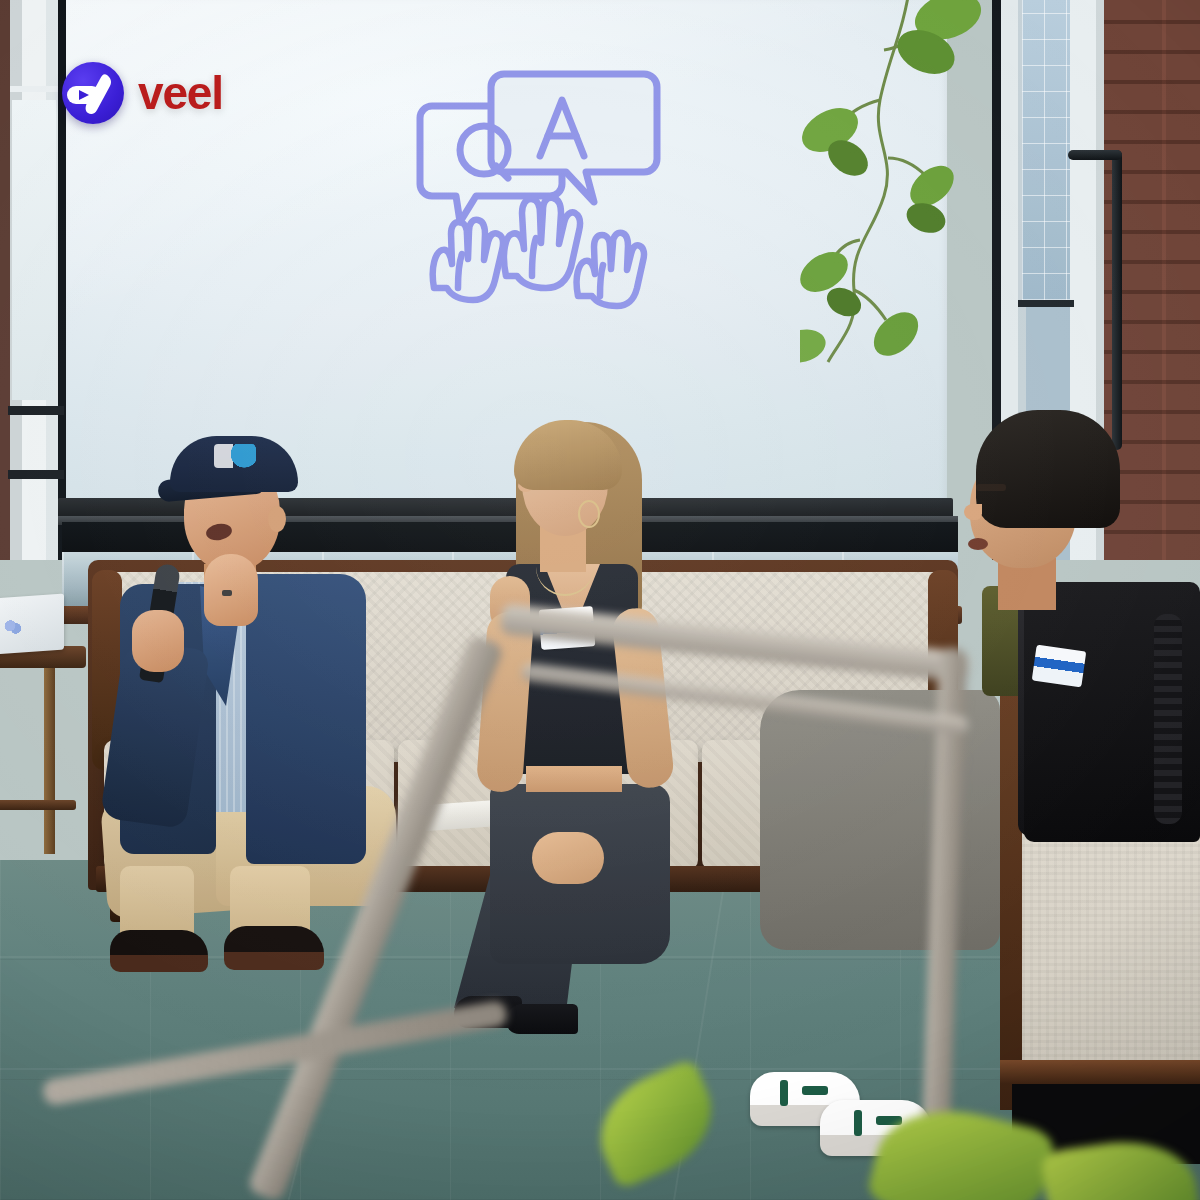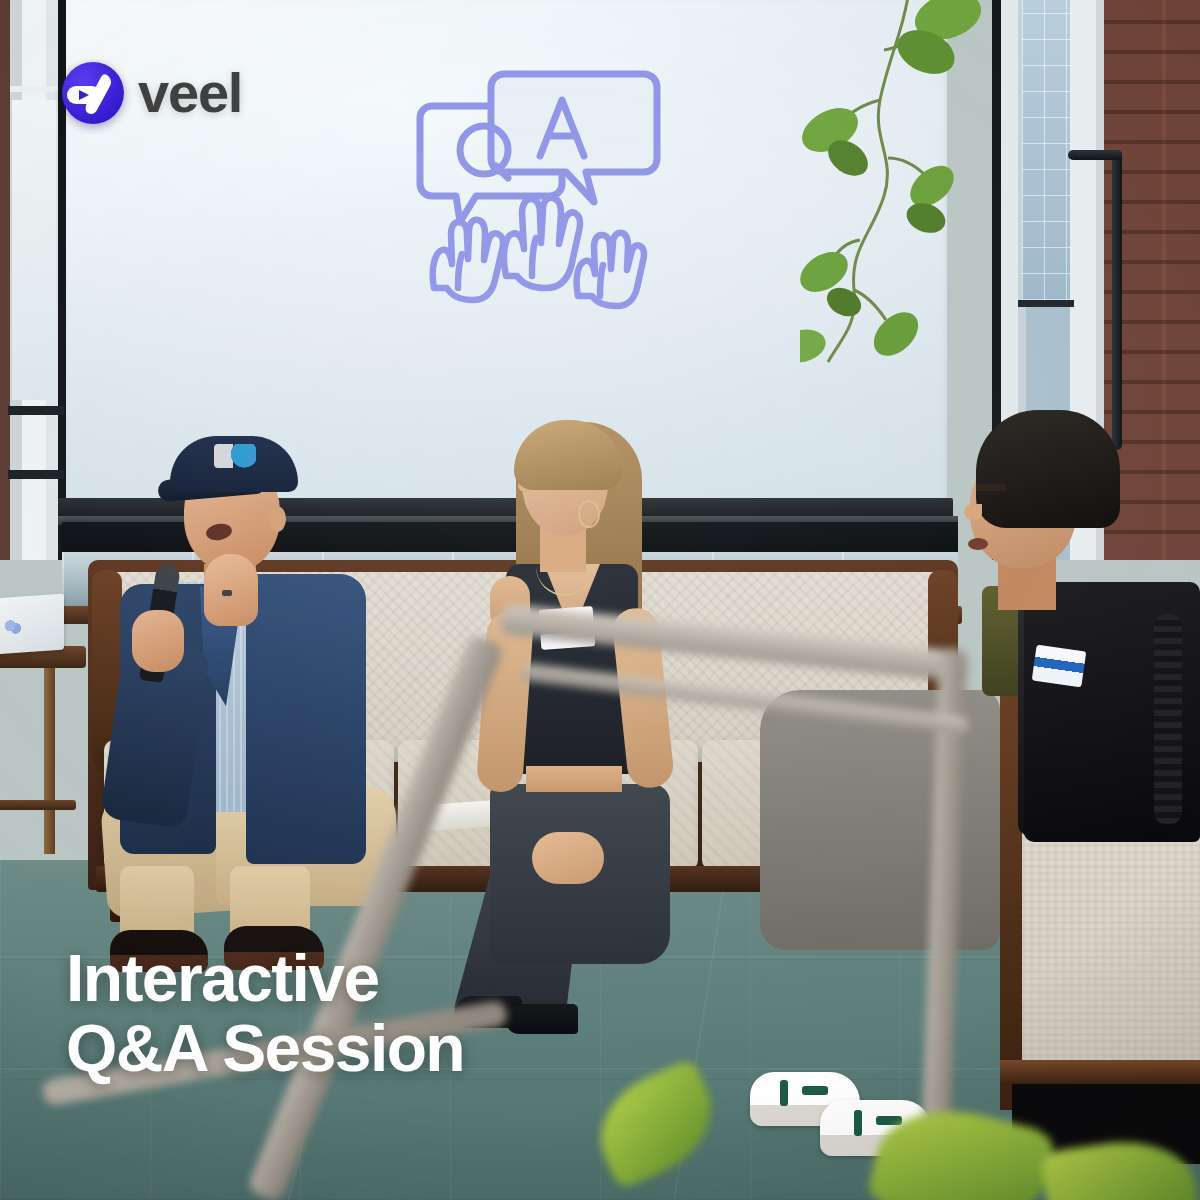--- a/index.html
+++ b/index.html
@@ -299,21 +299,21 @@
   .rail-top{position:absolute;background:linear-gradient(180deg,#cfc9bf,#9a938a);border-radius:10px;}
 
   
   .leaf-fg{position:absolute;background:linear-gradient(150deg,#b7d24a,#5f8f2c);}
 
   
   .brandbar{position:absolute;left:62px;top:62px;display:flex;align-items:center;gap:14px;}
   .logo-mark{position:relative;width:62px;height:62px;border-radius:50%;
     background:radial-gradient(circle at 34% 30%, #5a3df0, #3b1fd6 60%, #2d14b8 100%);
     box-shadow:0 3px 10px rgba(20,10,90,.35);}
-  .wordmark{color:#404040;font-size:56px;font-weight:700;letter-spacing:-1.2px;line-height:1;
+  .wordmark{color:#b91c1c;font-size:46px;font-weight:700;letter-spacing:-1.2px;line-height:1;
     text-shadow:0 2px 8px rgba(0,0,0,.18);}
 
   .headline{position:absolute;left:66px;top:944px;color:#ffffff;
     font-size:66px;font-weight:700;line-height:1.06;letter-spacing:-1.6px;
     text-shadow:0 3px 14px rgba(0,0,0,.35);}
   .headline div{white-space:nowrap;}
 
   
   .grade{position:absolute;inset:0;pointer-events:none;
     background:radial-gradient(130% 105% at 45% 38%, rgba(255,255,255,.06) 0%, rgba(0,0,0,0) 52%, rgba(0,0,0,.30) 100%);}
@@ -536,18 +536,14 @@
     <div class="logo-mark">
       <svg viewBox="0 0 62 62" width="62" height="62" aria-hidden="true">
         <path d="M12 24 h16 a9 9 0 0 1 9 9 a9 9 0 0 1 -9 9 h-16 a9 9 0 0 1 -9 -9 a9 9 0 0 1 9 -9 z" transform="translate(2,0)" fill="#ffffff"></path>
         <path d="M17 28 l10 5 -10 5 z" fill="#3B1FD6"></path>
         <path d="M45 13 c4 3 5 7 3 11 l-13 24 c-2 4 -6 5 -9 3 -3 -2 -3 -6 -1 -10 l13 -24 c2 -4 4 -6 7 -4 z" fill="#ffffff"></path>
       </svg>
     </div>
     <span class="wordmark">veel</span>
   </div>
 
-  <div class="headline">
-    <div>Interactive</div>
-    <div>Q&amp;A Session</div>
-  </div>
 
 </div>
 
 </body></html>

